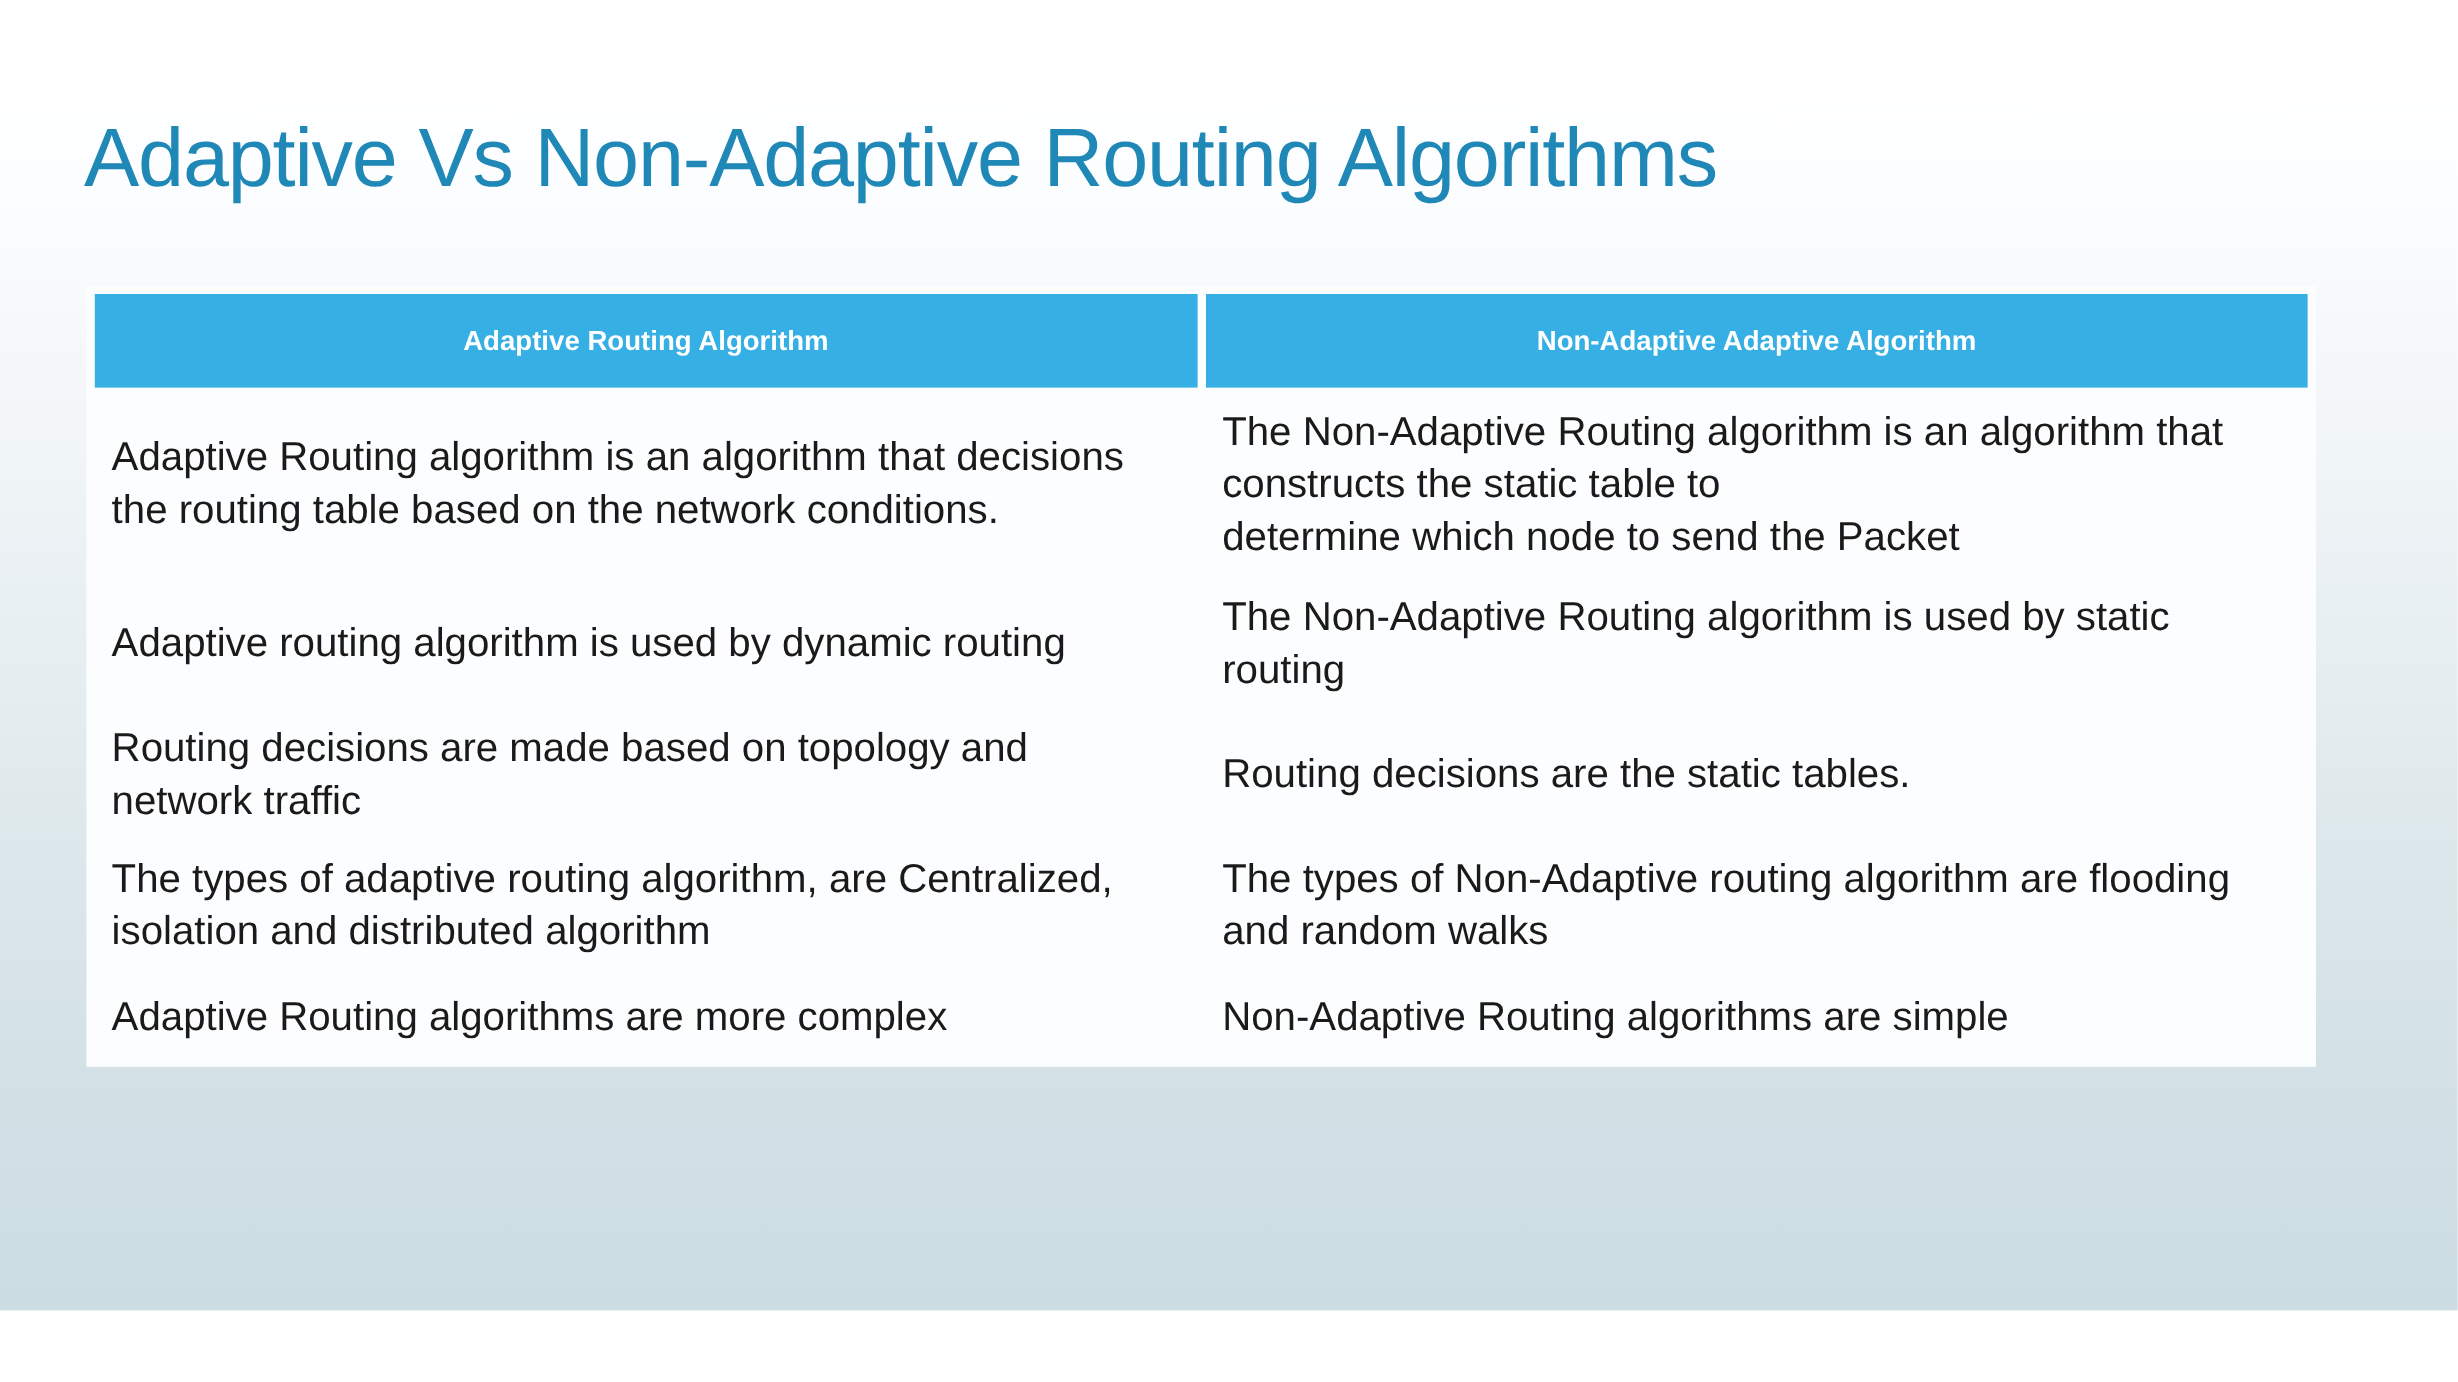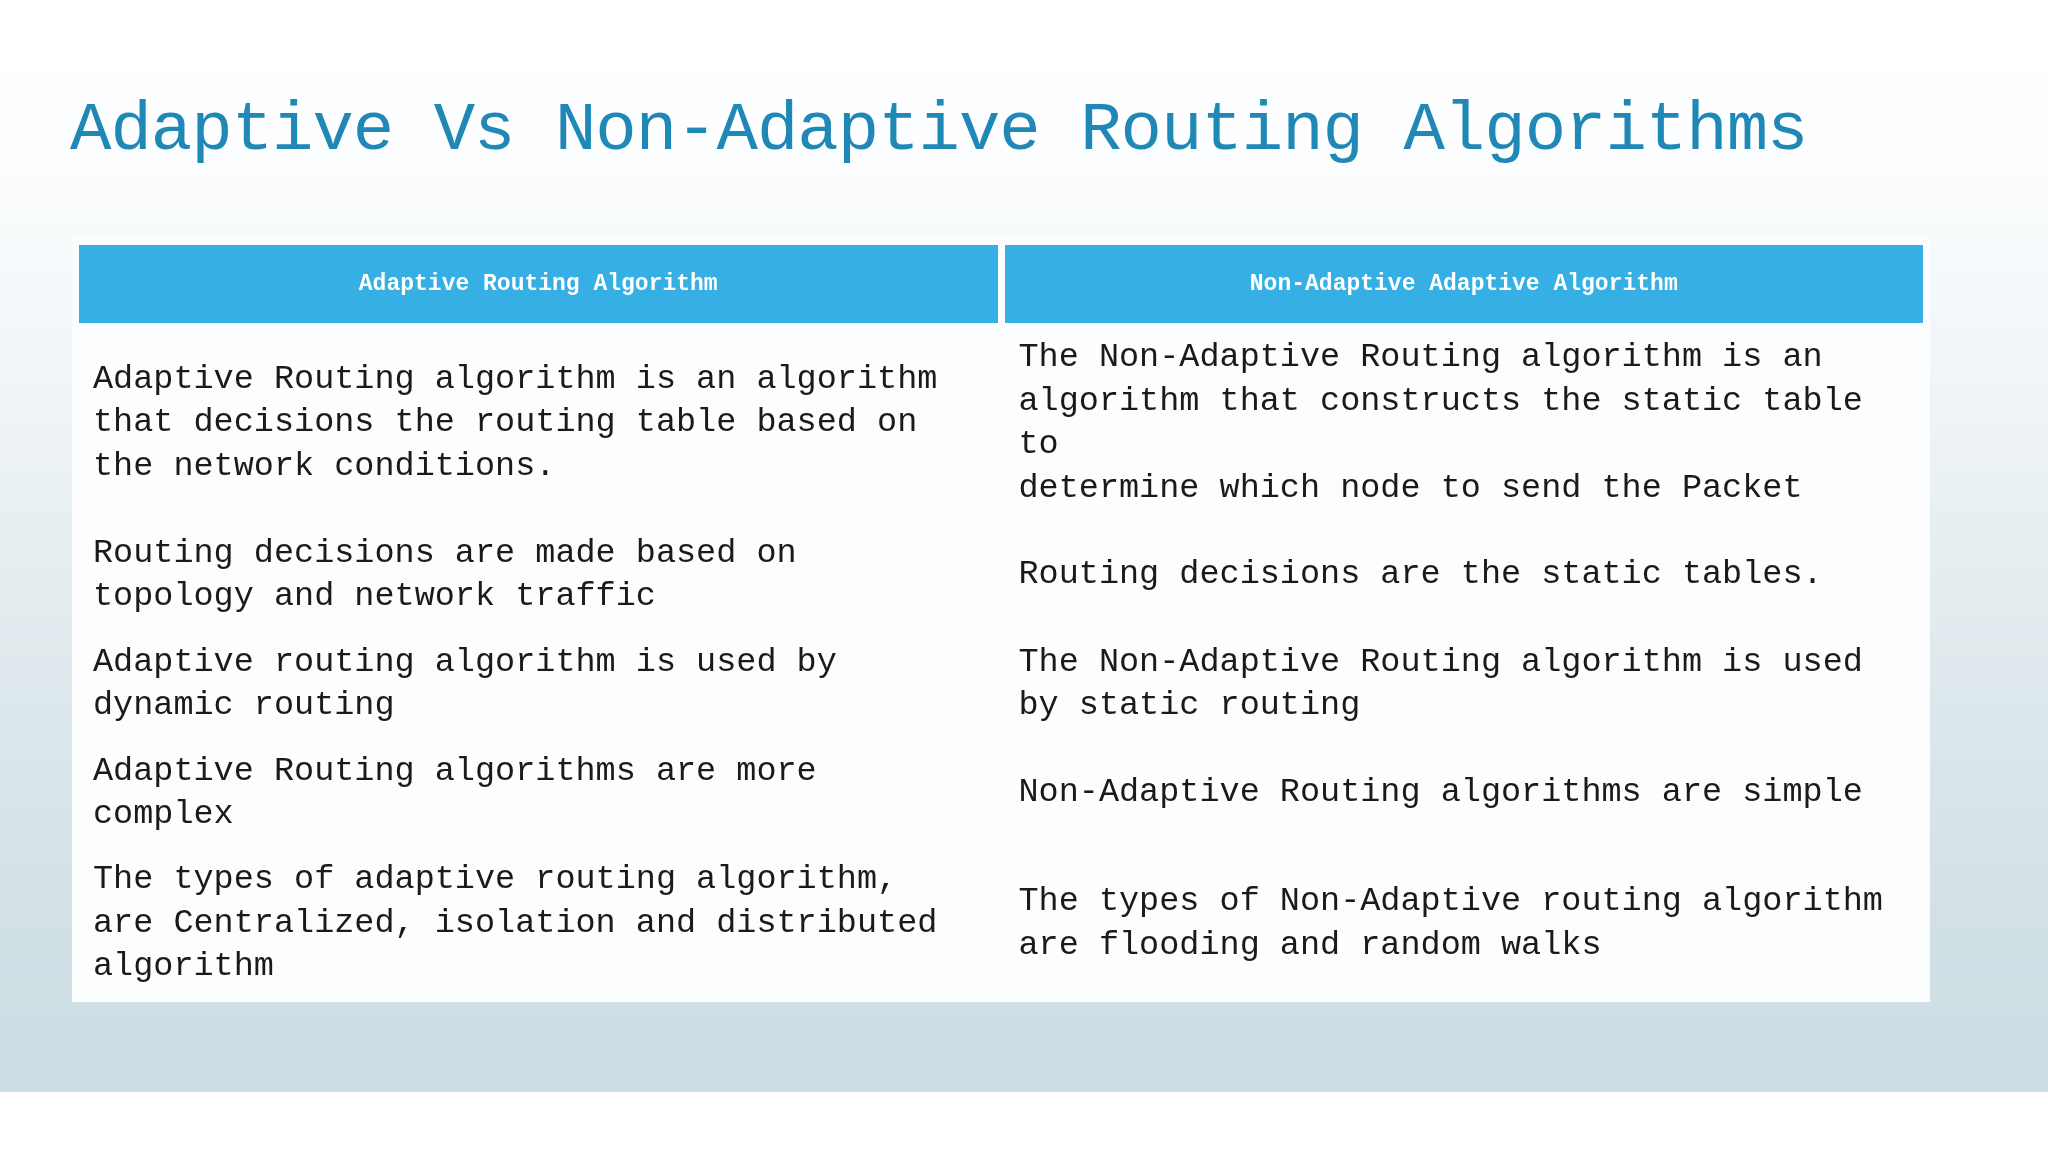--- a/index.html
+++ b/index.html
@@ -1,20 +1,20 @@
 <!DOCTYPE html>
 <html><head>
 <meta charset="utf-8">
 <style>
   html,body{margin:0;padding:0;}
   body{width:2048px;height:1152px;overflow:hidden;}
   .slide{
     position:relative;width:2048px;height:1092px;
     background:linear-gradient(180deg,#ffffff 0%,#fdfeff 12%,#f2f6f8 32%,#e3ecef 55%,#d5e2e7 78%,#cbdde3 100%);
-    font-family:Liberation Mono, monospace;
+    font-family:Liberation Sans, sans-serif;
   }
   .slide-title{
     position:absolute;left:70px;top:92px;margin:0;
     font-size:69px;font-weight:400;letter-spacing:-1px;
     color:#2088b6;white-space:nowrap;line-height:1.15;
   }
   .cmp-table{
     position:absolute;left:72px;top:238px;width:1858px;
     border-collapse:separate;border-spacing:7px;
     background:#fcfdfe;table-layout:fixed;
@@ -53,31 +53,31 @@
         <th>Non-Adaptive Adaptive Algorithm</th>
       </tr>
     </thead>
     <tbody>
       <tr>
         <td>Adaptive Routing algorithm is an algorithm that decisions the routing table based on the network conditions.</td>
         <td>The Non-Adaptive Routing algorithm is an algorithm that constructs the static table to
 determine which node to send the Packet</td>
       </tr>
       <tr>
+        <td>Adaptive routing algorithm is used by dynamic routing</td>
+        <td>The Non-Adaptive Routing algorithm is used by static routing</td>
+      </tr>
+      <tr>
         <td>Routing decisions are made based on topology and network traffic</td>
         <td>Routing decisions are the static tables.</td>
       </tr>
       <tr>
-        <td>Adaptive routing algorithm is used by dynamic routing</td>
-        <td>The Non-Adaptive Routing algorithm is used by static routing</td>
+        <td>The types of adaptive routing algorithm, are Centralized, isolation and distributed algorithm</td>
+        <td>The types of Non-Adaptive routing  algorithm are flooding and random walks</td>
       </tr>
       <tr>
         <td>Adaptive Routing algorithms are more complex</td>
         <td>Non-Adaptive Routing algorithms are simple</td>
-      </tr>
-      <tr>
-        <td>The types of adaptive routing algorithm, are Centralized, isolation and distributed algorithm</td>
-        <td>The types of Non-Adaptive routing  algorithm are flooding and random walks</td>
       </tr>
     </tbody>
   </table>
 
 </div>
 
 </body></html>

